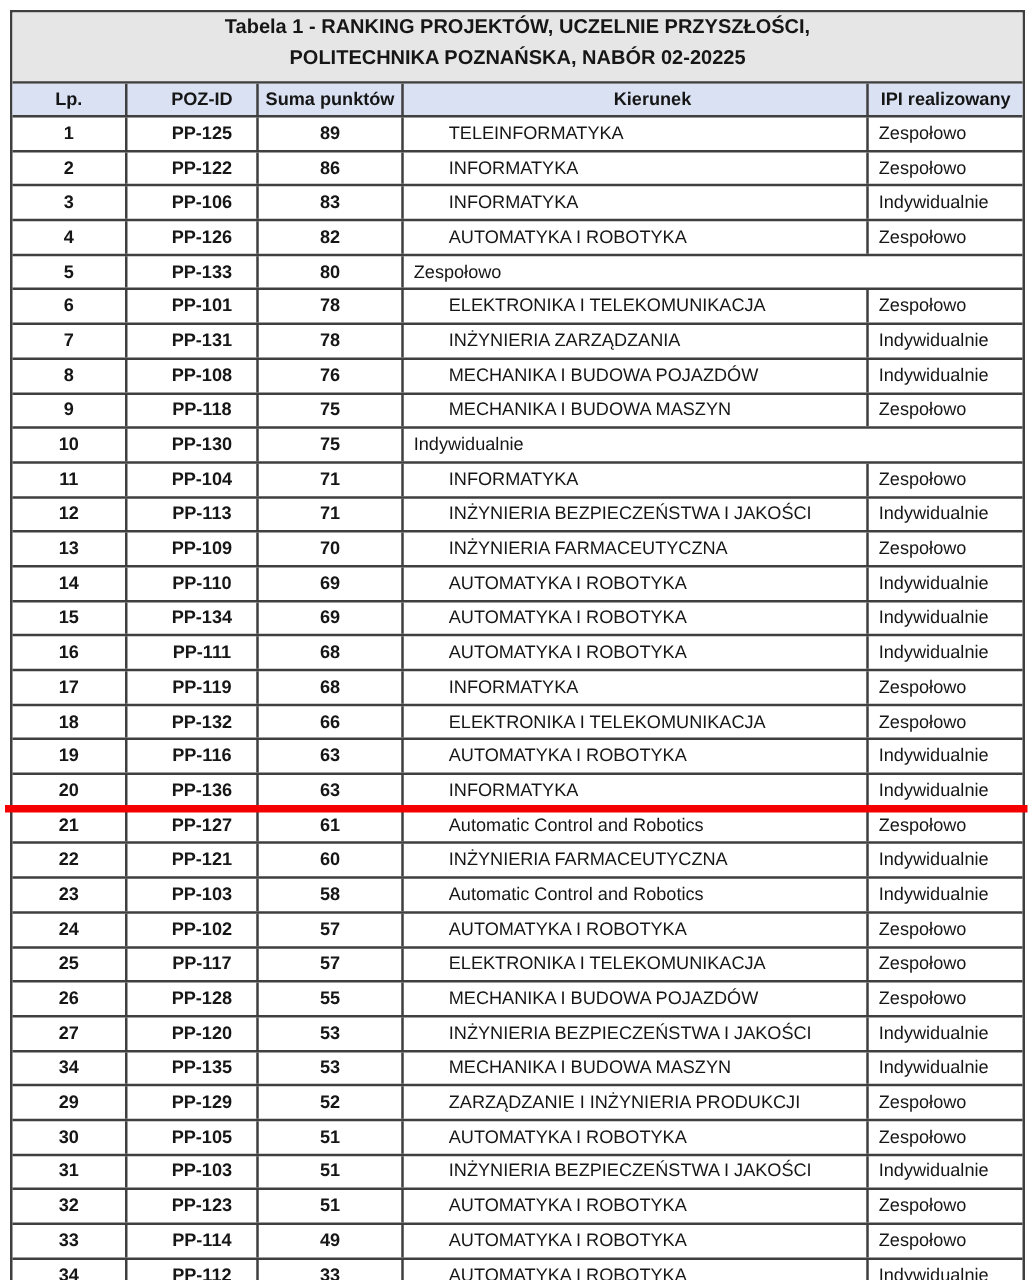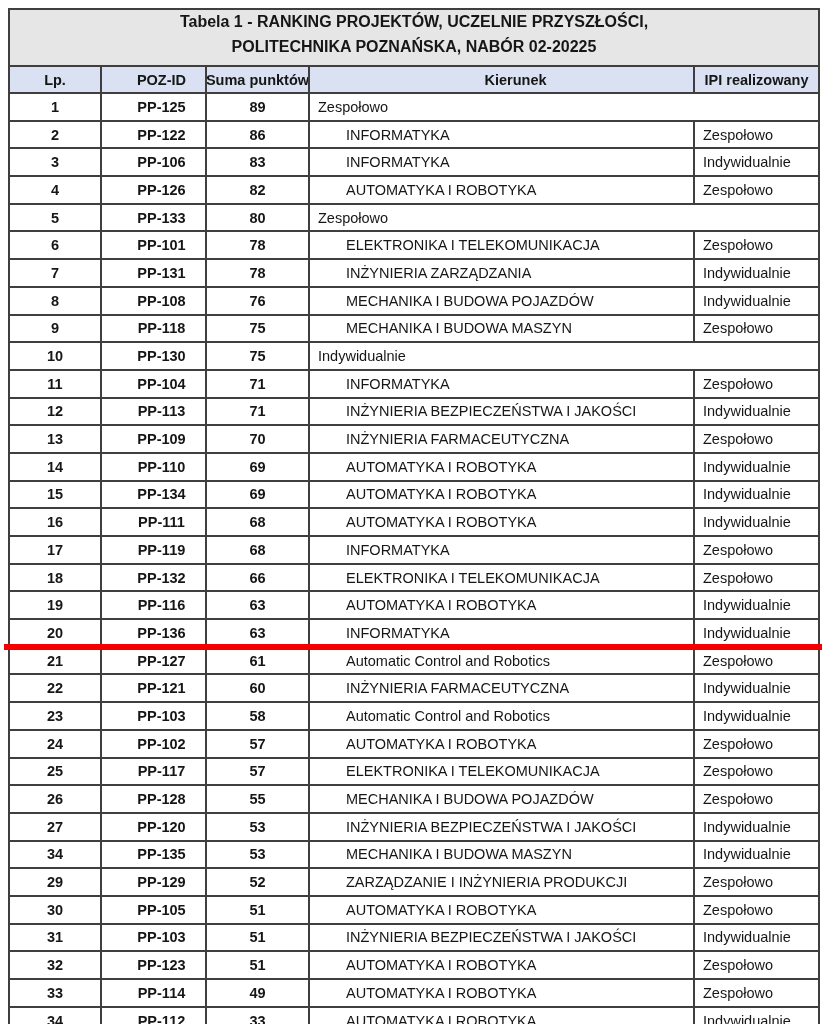--- a/index.html
+++ b/index.html
@@ -53,21 +53,21 @@
     justify-content:center;
     border-right:2px solid var(--border);
     box-sizing:border-box;
     font-size:14.5px;
     white-space:nowrap;
     overflow:hidden;
   }
   .cell:last-child{border-right:none;}
   .c-lp{width:92px;}
   .c-poz{width:105px;padding-left:16px;}
-  .c-pts{width:103px;}
+  .c-pts{width:116px;}
   .c-kier{flex:1;margin-left:28px;}
   .c-ipi{width:123px;}
   .b{font-weight:bold;}
   .tbody .c-kier,.tbody .c-ipi{
     justify-content:flex-start;
     padding-left:8px;
   }
   .cutoff{
     position:relative;
     height:0;
@@ -96,20 +96,21 @@
     <div class="cell c-poz">POZ-ID</div>
     <div class="cell c-pts">Suma punktów</div>
     <div class="cell c-kier">Kierunek</div>
     <div class="cell c-ipi">IPI realizowany</div>
   </div>
   <div class="tbody">
       <div class="row">
         <div class="cell c-lp b">1</div>
         <div class="cell c-poz b">PP-125</div>
         <div class="cell c-pts b">89</div>
+        <div class="cell c-kier">TELEINFORMATYKA</div>
         <div class="cell c-ipi">Zespołowo</div>
       </div>
       <div class="row">
         <div class="cell c-lp b">2</div>
         <div class="cell c-poz b">PP-122</div>
         <div class="cell c-pts b">86</div>
         <div class="cell c-kier">INFORMATYKA</div>
         <div class="cell c-ipi">Zespołowo</div>
       </div>
       <div class="row">

